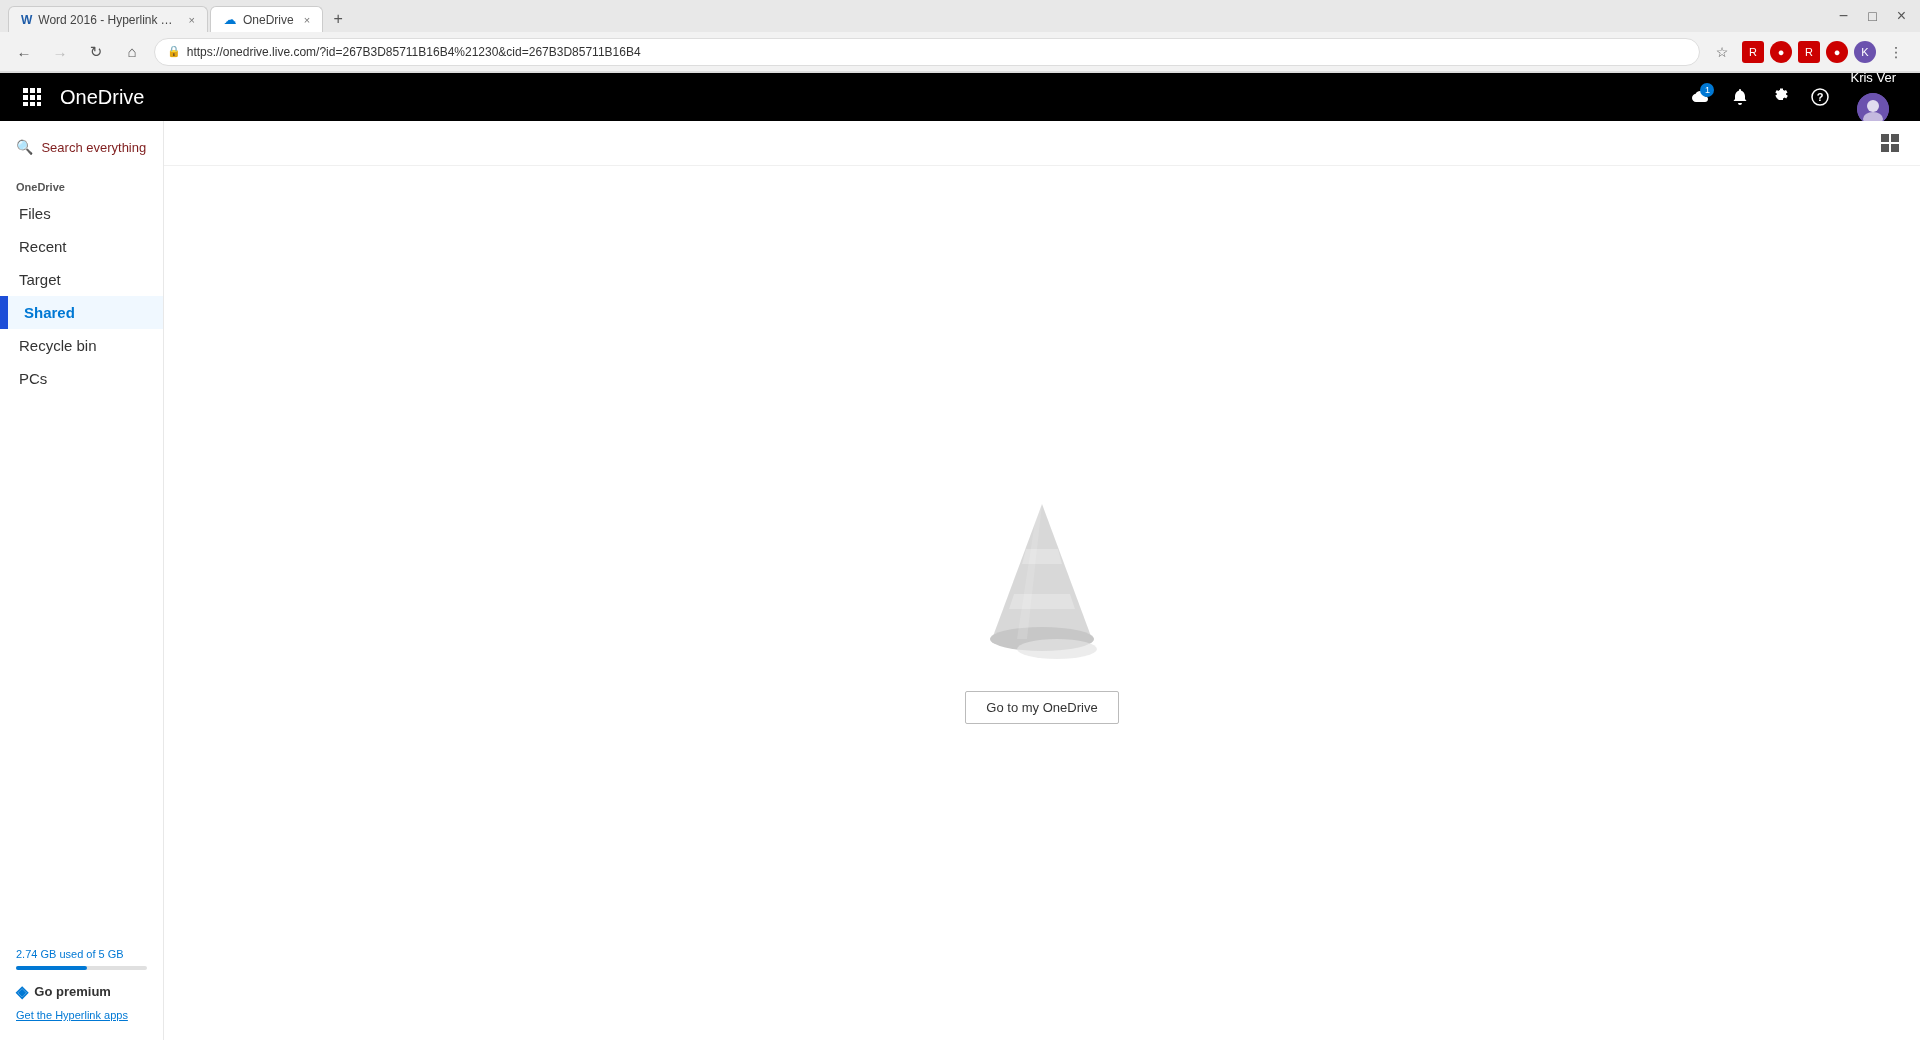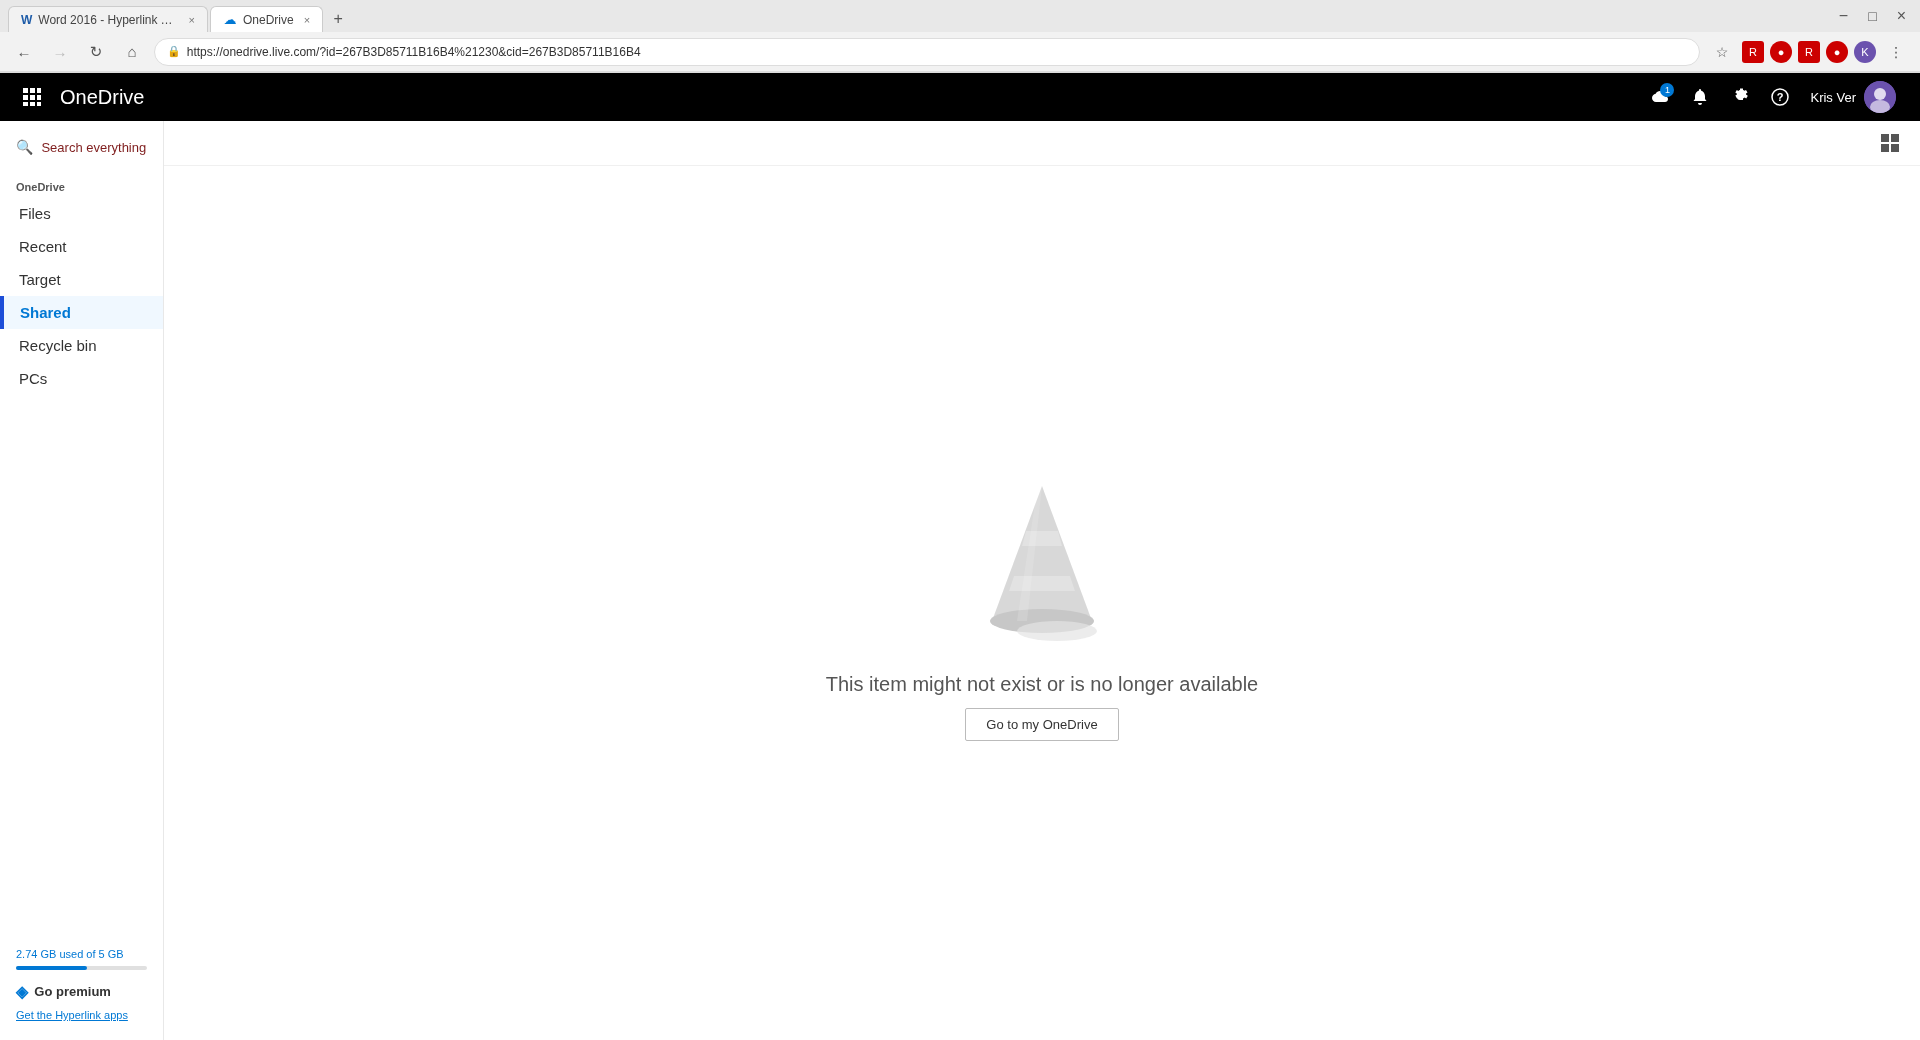--- a/index.html
+++ b/index.html
@@ -26,34 +26,34 @@
     .toolbar-extras { display: flex; gap: 6px; align-items: center; }
     .toolbar-icon-btn { width: 28px; height: 28px; display: flex; align-items: center; justify-content: center; cursor: pointer; border-radius: 50%; color: #555; font-size: 14px; }
 
     
     .app-header { display: flex; align-items: center; height: 48px; background: #000; padding: 0 16px; gap: 12px; }
     .app-waffle { width: 32px; height: 32px; display: flex; align-items: center; justify-content: center; cursor: pointer; color: #fff; }
     .app-title { font-size: 20px; font-weight: 300; color: #fff; margin-right: auto; }
     .header-icons { display: flex; align-items: center; gap: 4px; }
     .header-icon-btn { width: 36px; height: 36px; display: flex; align-items: center; justify-content: center; cursor: pointer; border-radius: 3px; color: #fff; font-size: 16px; position: relative; }
     .badge { position: absolute; top: 4px; right: 4px; width: 14px; height: 14px; background: #0078d4; border-radius: 50%; font-size: 9px; color: #fff; display: flex; align-items: center; justify-content: center; }
-    .header-user { display: flex; align-items: center; gap: 8px; cursor: pointer; color: #fff; padding: 4px 8px; border-radius: 3px; }
+    .header-user { display: flex; align-items: center; gap: 8px; cursor: pointer; color: #fff; padding: 4px 8px; border-radius: 3px; flex-direction: column; }
     .user-avatar { width: 32px; height: 32px; border-radius: 50%; background: #6b52ae; display: flex; align-items: center; justify-content: center; font-size: 12px; color: #fff; overflow: hidden; }
 
     
     .app-body { display: flex; height: calc(1040px - 32px - 40px - 48px); }
 
     
     .sidebar { width: 164px; min-width: 164px; background: #fff; border-right: 1px solid #e8e8e8; display: flex; flex-direction: column; padding: 8px 0; }
     .search-item { display: flex; align-items: center; gap: 8px; padding: 10px 16px; cursor: pointer; color: #555; }
     .search-icon-wrap { color: #666; font-size: 14px; }
     .search-label { font-size: 13px; color: #7f1d1d; }
     .sidebar-section-label { font-size: 11px; color: #555; padding: 16px 16px 4px 16px; font-weight: 600; }
     .sidebar-nav-item { display: flex; align-items: center; padding: 8px 16px; cursor: pointer; font-size: 15px; color: #333; border-left: 3px solid transparent; }
-    .sidebar-nav-item.active { color: #0078d4; border-left: 4px solid #1d4ed8; background: #f0f8ff; font-weight: 600; }
+    .sidebar-nav-item.active { color: #0078d4; border-left: 8px solid #1d4ed8; background: #f0f8ff; font-weight: 600; }
     .sidebar-footer { margin-top: auto; padding: 12px 16px; }
     .storage-label { font-size: 11px; color: #0078d4; margin-bottom: 6px; }
     .storage-bar-bg { height: 4px; background: #e0e0e0; border-radius: 2px; }
     .storage-bar-fill { height: 4px; background: #0078d4; border-radius: 2px; }
     .premium-section { margin-top: 12px; }
     .premium-title { display: flex; align-items: center; gap: 6px; font-size: 13px; font-weight: 600; color: #333; margin-bottom: 6px; }
     .diamond-icon { color: #0078d4; font-size: 16px; }
     .premium-desc { font-size: 11px; color: #555; line-height: 1.5; }
     .premium-link { font-size: 11px; color: #0078d4; cursor: pointer; text-decoration: underline; }
     .get-apps-link { font-size: 11px; color: #0078d4; cursor: pointer; text-decoration: underline; margin-top: 8px; display: block; }
@@ -235,17 +235,16 @@
           <polygon points="52,110 108,110 113,125 47,125" fill="#e0e0e0" opacity="0.6"></polygon>
 
           <ellipse cx="80" cy="155" rx="52" ry="12" fill="#b0b0b0"></ellipse>
 
           <ellipse cx="95" cy="165" rx="40" ry="10" fill="#d8d8d8" opacity="0.7"></ellipse>
 
           <polygon points="80,20 75,25 55,155 65,155" fill="rgba(255,255,255,0.15)"></polygon>
         </svg>
       </div>
 
-      <div class="error-title">This item might not exist or is no longer available</div>
       <button class="go-to-onedrive-btn">Go to my OneDrive</button>
     </div>
   </div>
 </div>
 
 </body></html>

